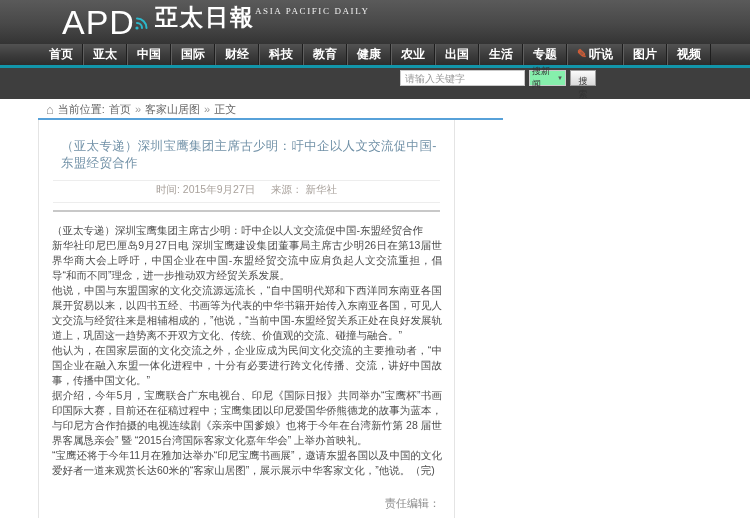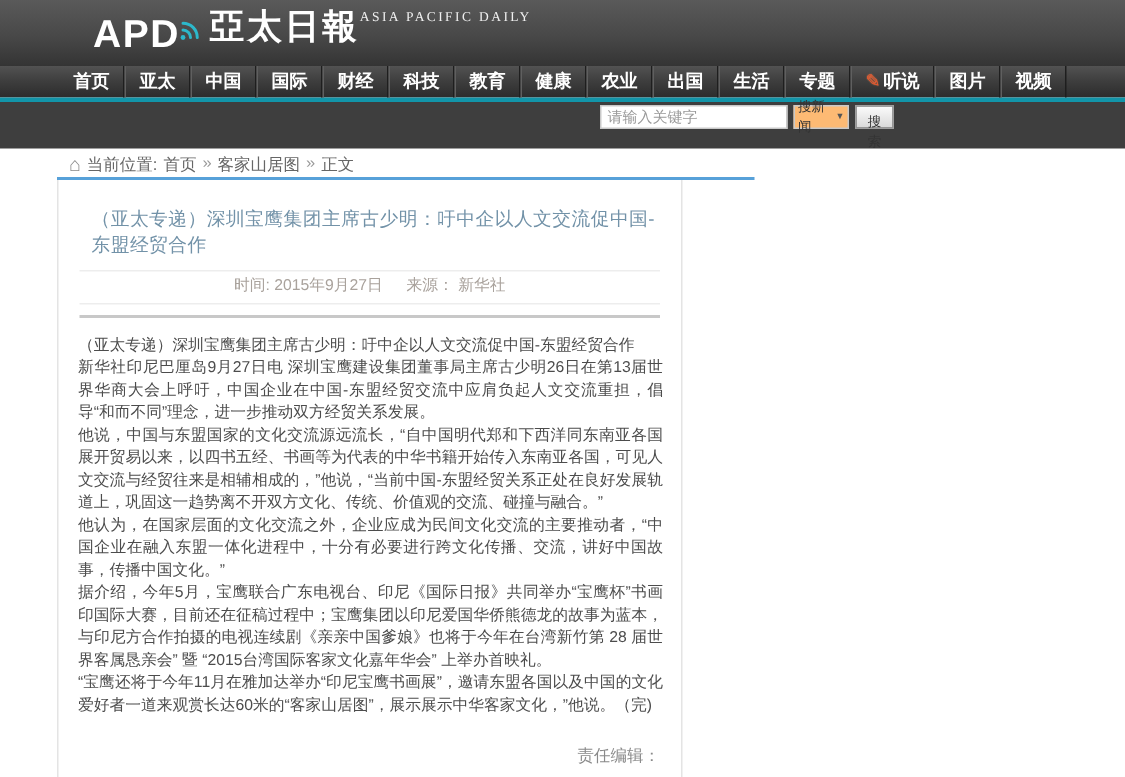--- a/index.html
+++ b/index.html
@@ -11,21 +11,21 @@
   }
   
   .header {
     height: 44px;
     background: linear-gradient(180deg, #5a5a5a 0%, #484848 55%, #343434 100%);
     display: flex; align-items: center;
     padding-left: 62px;
   }
   .logo { display: flex; align-items: flex-start; color: #fff; cursor: pointer; }
   .logo-apd {
-    font-size: 26px; line-height: 34px; font-weight: bold;
+    font-size: 34px; line-height: 34px; font-weight: normal;
     letter-spacing: 1px; position: relative; padding-right: 16px;
   }
   .wifi { position: absolute; top: -3px; right: 2px; }
   .logo-text { display: flex; flex-direction: row; margin-left: 4px; }
   .logo-cn { font-size: 23px; line-height: 24px; font-weight: bold; letter-spacing: 2px; }
   .logo-en {
     font-family: "Liberation Serif", "DejaVu Serif", serif;
     font-size: 9px; letter-spacing: 1.6px; color: #f0f0f0; margin-top: 1px; white-space: nowrap;
   }
   
@@ -49,21 +49,21 @@
   
   .search-bar { height: 31px; background: #3e3e3e; position: relative; }
   .search-input {
     position: absolute; left: 400px; top: 2px; width: 125px; height: 16px;
     border: 1px solid #c9c9c9; font-size: 10px; padding: 0 4px; color: #444;
     font-family: inherit; outline: none;
   }
   .search-input::placeholder { color: #999; }
   .search-select {
     position: absolute; left: 529px; top: 2px; width: 37px; height: 16px;
-    background: #fdba74; border: 1px solid #c9c9c9; font-size: 9px; color: #333;
+    background: #86efac; border: 1px solid #c9c9c9; font-size: 9px; color: #333;
     display: flex; align-items: center; justify-content: flex-end;
     padding: 0 2px; cursor: pointer;
   }
   .select-arrow { font-size: 6px; color: #555; }
   .search-button {
     position: absolute; left: 570px; top: 2px; height: 16px; width: 26px;
     background: linear-gradient(180deg, #fbfbfb, #d9d9d9);
     border: 1px solid #9e9e9e; font-size: 9px; color: #333;
     padding: 4px; cursor: pointer; font-family: inherit; line-height: 13px;
   }

